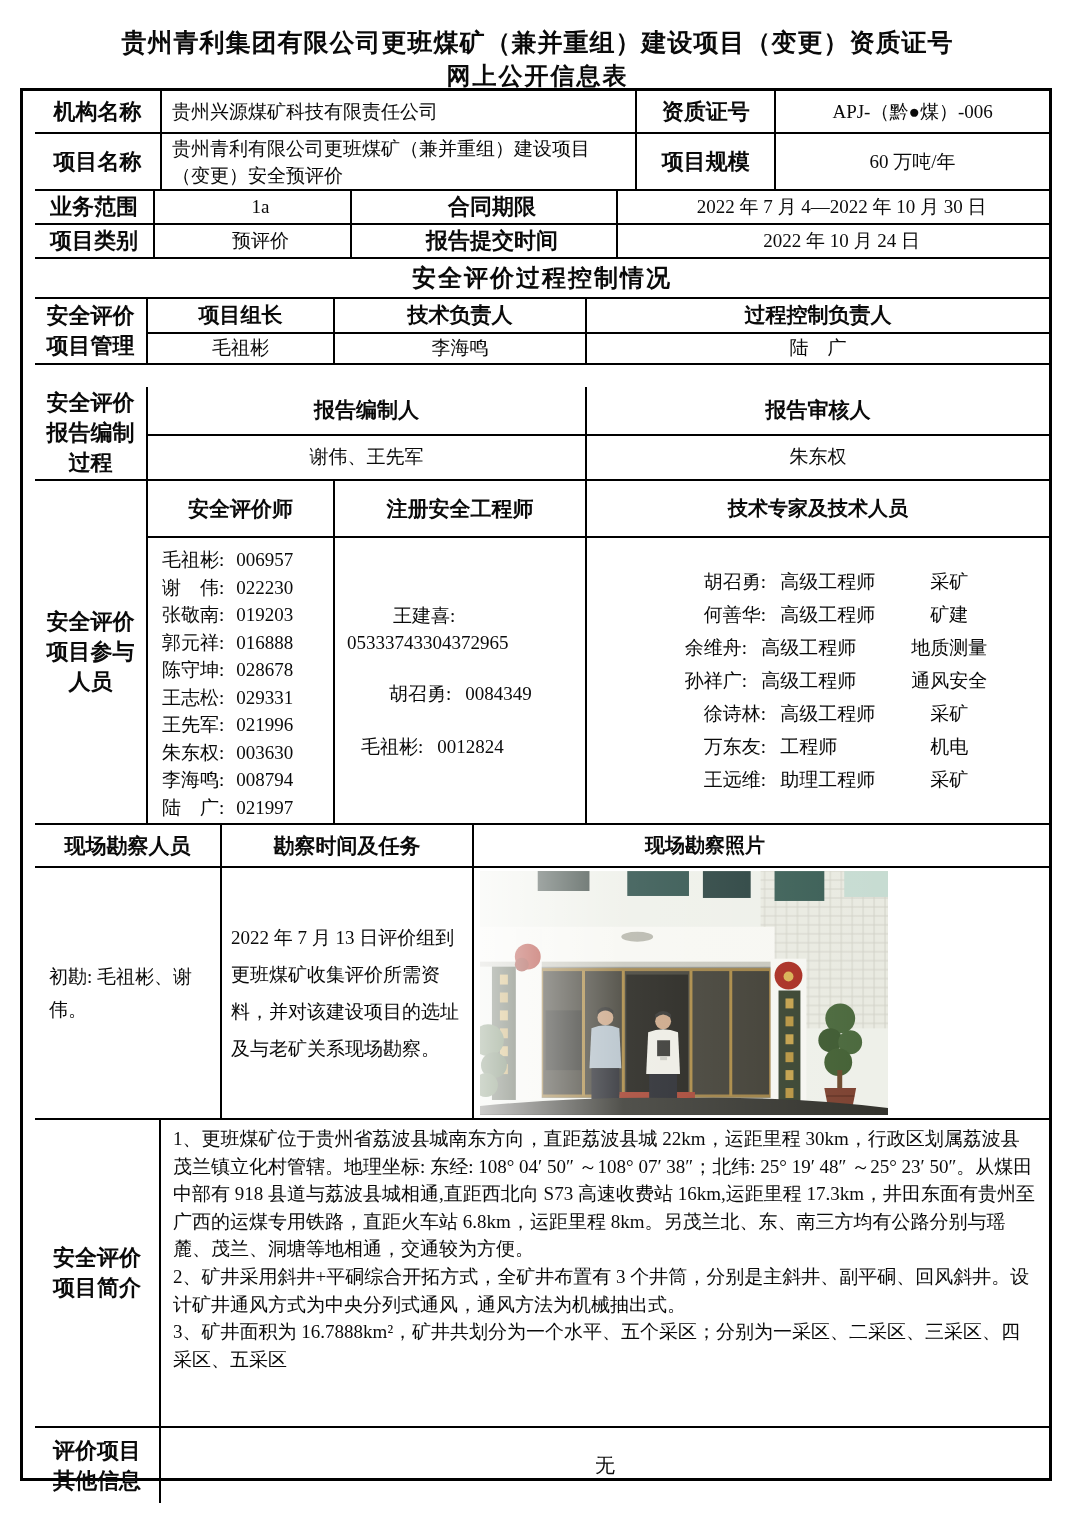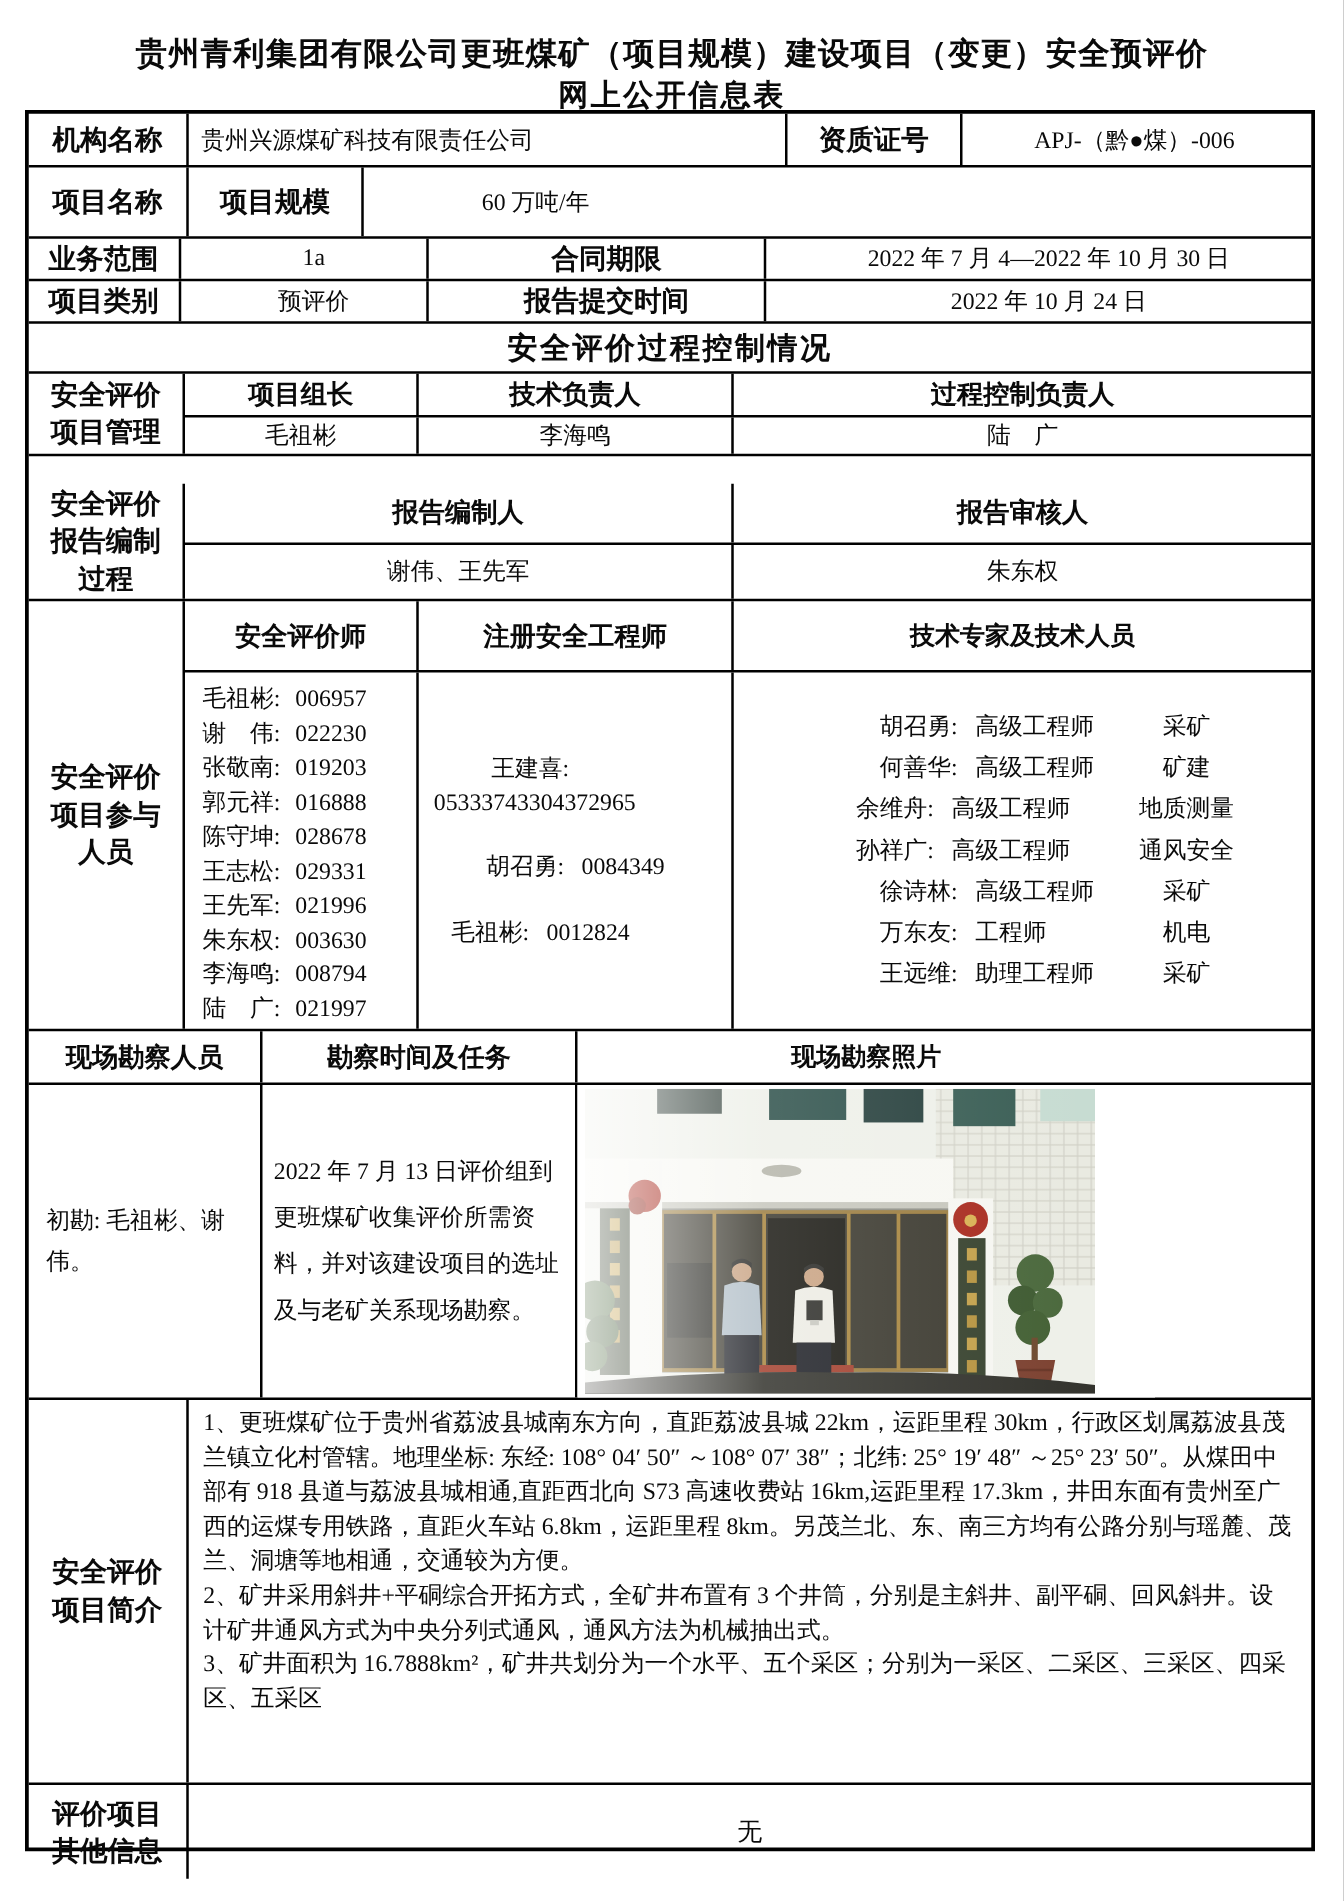--- a/index.html
+++ b/index.html
@@ -12,21 +12,21 @@
   .t1 {
     position:absolute; top:26px; left:0; width:100%; text-align:center;
     font-family:"Liberation Sans", sans-serif; font-weight:bold; font-size:25px; letter-spacing:1px;
   }
   .t2 {
     position:absolute; top:60px; left:0; width:100%; text-align:center;
     font-family:"Liberation Sans", sans-serif; font-weight:bold; font-size:24px; letter-spacing:2px;
   }
   .tbl {
     position:absolute; left:20px; top:88px; width:1032px; height:1393px;
-    border:3px solid #000; background:#fff;
+    border:3px solid #000; background:#fff;padding-left:12px;
   }
   .row { display:flex; border-bottom:2px solid #000; }
   .row.nb { border-bottom:none; }
   .cell {
     border-right:2px solid #000; display:flex; align-items:center; justify-content:center;
     overflow:hidden; text-align:center;
   }
   .cell.nr { border-right:none; }
   .sub { flex:1; display:flex; flex-direction:column; }
   .subrow { display:flex; border-bottom:2px solid #000; }
@@ -79,34 +79,35 @@
   .photocell { justify-content:flex-start; align-items:flex-start; padding:3px 0 0 6px; background:#fff; }
   
   .sumcell { flex-direction:column; justify-content:flex-start; align-items:flex-start; padding:5px 12px 0 12px; text-align:left; }
   .sumcell p { font-size:19px; line-height:27.6px; }
   .other { font-size:20px; }
 </style>
 </head>
 <body>
 
 <div class="page">
-  <div class="t1">贵州青利集团有限公司更班煤矿（项目规模）建设项目（变更）安全预评价</div>
+  <div class="t1">贵州青利集团有限公司更班煤矿（兼并重组）建设项目（变更）资质证号</div>
   <div class="t2">网上公开信息表</div>
 
   <div class="tbl">
 
     <div class="row h43">
       <div class="cell lbl w128">机构名称</div>
       <div class="cell val w479 left">贵州兴源煤矿科技有限责任公司</div>
       <div class="cell lbl w147">资质证号</div>
       <div class="cell val w275 nr">APJ-（黔●煤）-006</div>
     </div>
 
     <div class="row h57">
       <div class="cell lbl w128">项目名称</div>
+      <div class="cell val w479 left" style="line-height:27px;">贵州青利有限公司更班煤矿（兼并重组）建设项目（变更）安全预评价</div>
       <div class="cell lbl w147">项目规模</div>
       <div class="cell val w275 nr">60 万吨/年</div>
     </div>
 
     <div class="row h34">
       <div class="cell lbl w128">业务范围</div>
       <div class="cell val w192">1a</div>
       <div class="cell lbl w267">合同期限</div>
       <div class="cell val w442 nr">2022 年 7 月 4—2022 年 10 月 30 日</div>
     </div>

